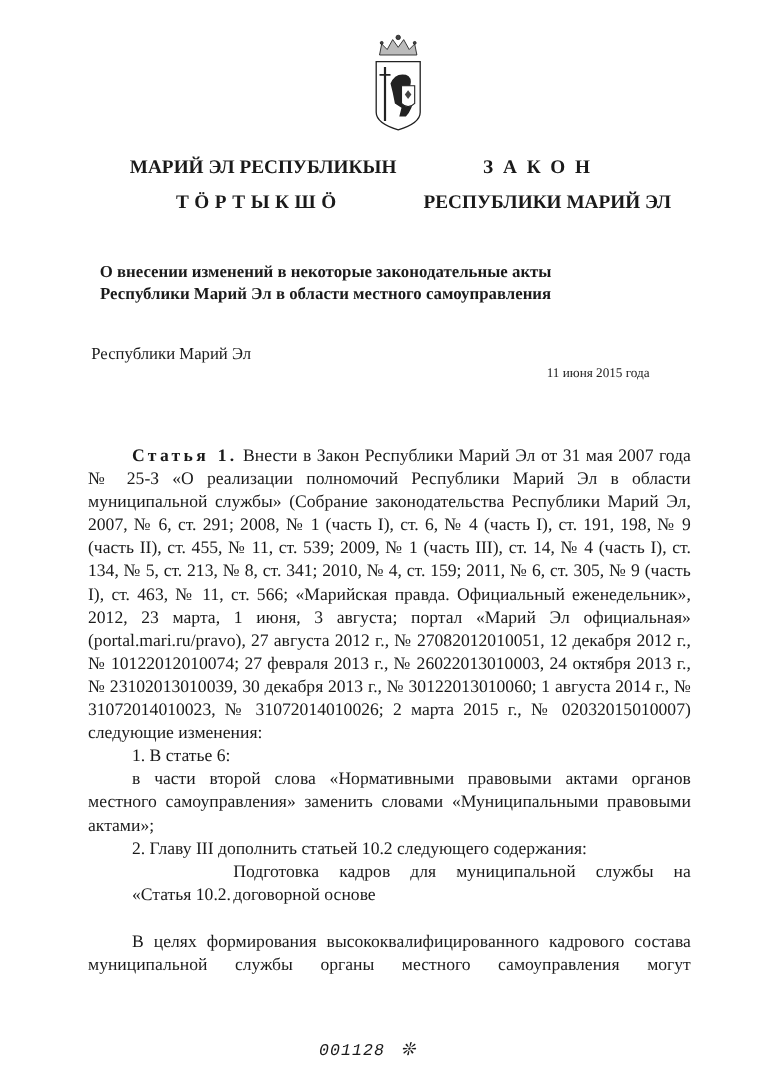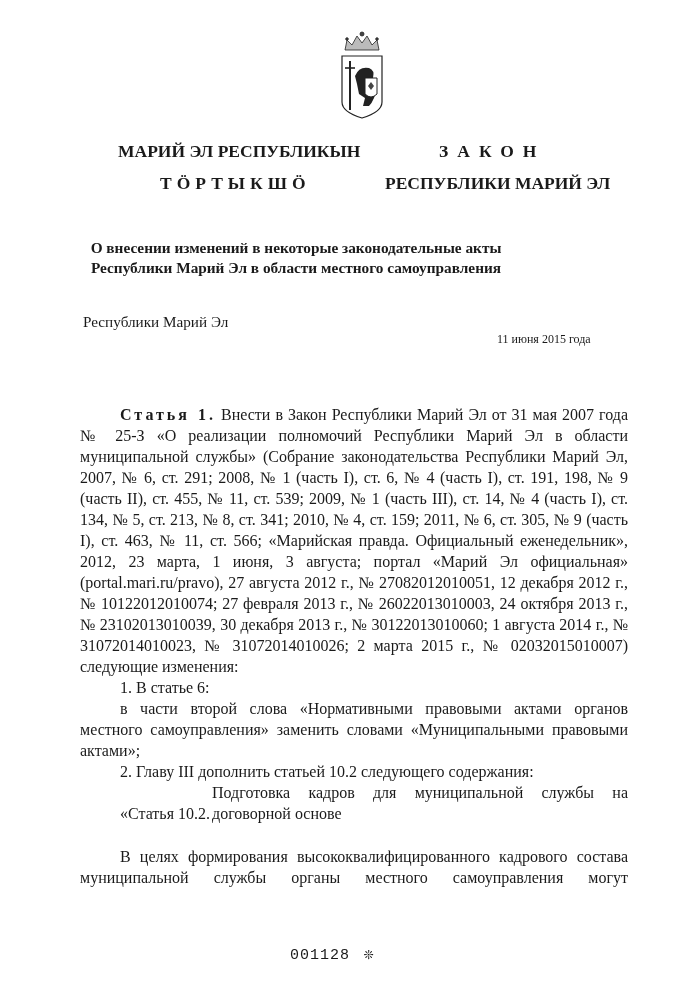--- a/index.html
+++ b/index.html
@@ -17,21 +17,21 @@
   .adopted { left: 83px; top: 311px; font-size: 15.2px; line-height: 21px; }
   .adopted-date { left: 497px; top: 332px; font-size: 12px; white-space: nowrap; }
   .body { left: 80px; top: 404px; width: 548px; font-size: 16px; line-height: 21px; }
   .p { text-align: justify; text-align-last: left; margin: 0; }
   .ind { text-indent: 40px; }
   .sp { letter-spacing: 3px; font-weight: bold; }
   .art-row { display: flex; padding-left: 40px; align-items: flex-end; }
   .art-lbl { white-space: nowrap; width: 92px; flex: none; }
   .art-title { font-weight: normal; flex: 1; text-align: justify; text-align-last: left; }
   .gap { height: 22px; }
-  .stamp { left: 290px; top: 944px; font-family: "Liberation Mono", "DejaVu Sans Mono", monospace; font-size: 15px; letter-spacing: 1px; white-space: nowrap; }
+  .stamp { left: 290px; top: 944px; font-family: "Liberation Mono", "DejaVu Sans Mono", monospace; font-size: 15px; letter-spacing: 1px; white-space: nowrap; font-style: italic; }
   .stamp-mark { margin-left: 14px; font-size: 16px; }
 </style>
 </head>
 <body>
 
 <svg class="abs emblem" viewBox="0 0 50 92" style="left:337px;top:28px;width:50px;height:92px;">
   <g fill="#666" stroke="#222" stroke-width="0.8">
     <path d="M8 22 L10 12 L15 17 L20 8 L25 15 L30 8 L35 17 L40 12 L42 22 Z" fill="#bbb"></path>
     <circle cx="25" cy="6" r="2" fill="#444"></circle>
     <circle cx="10" cy="11" r="1.3" fill="#444"></circle>

